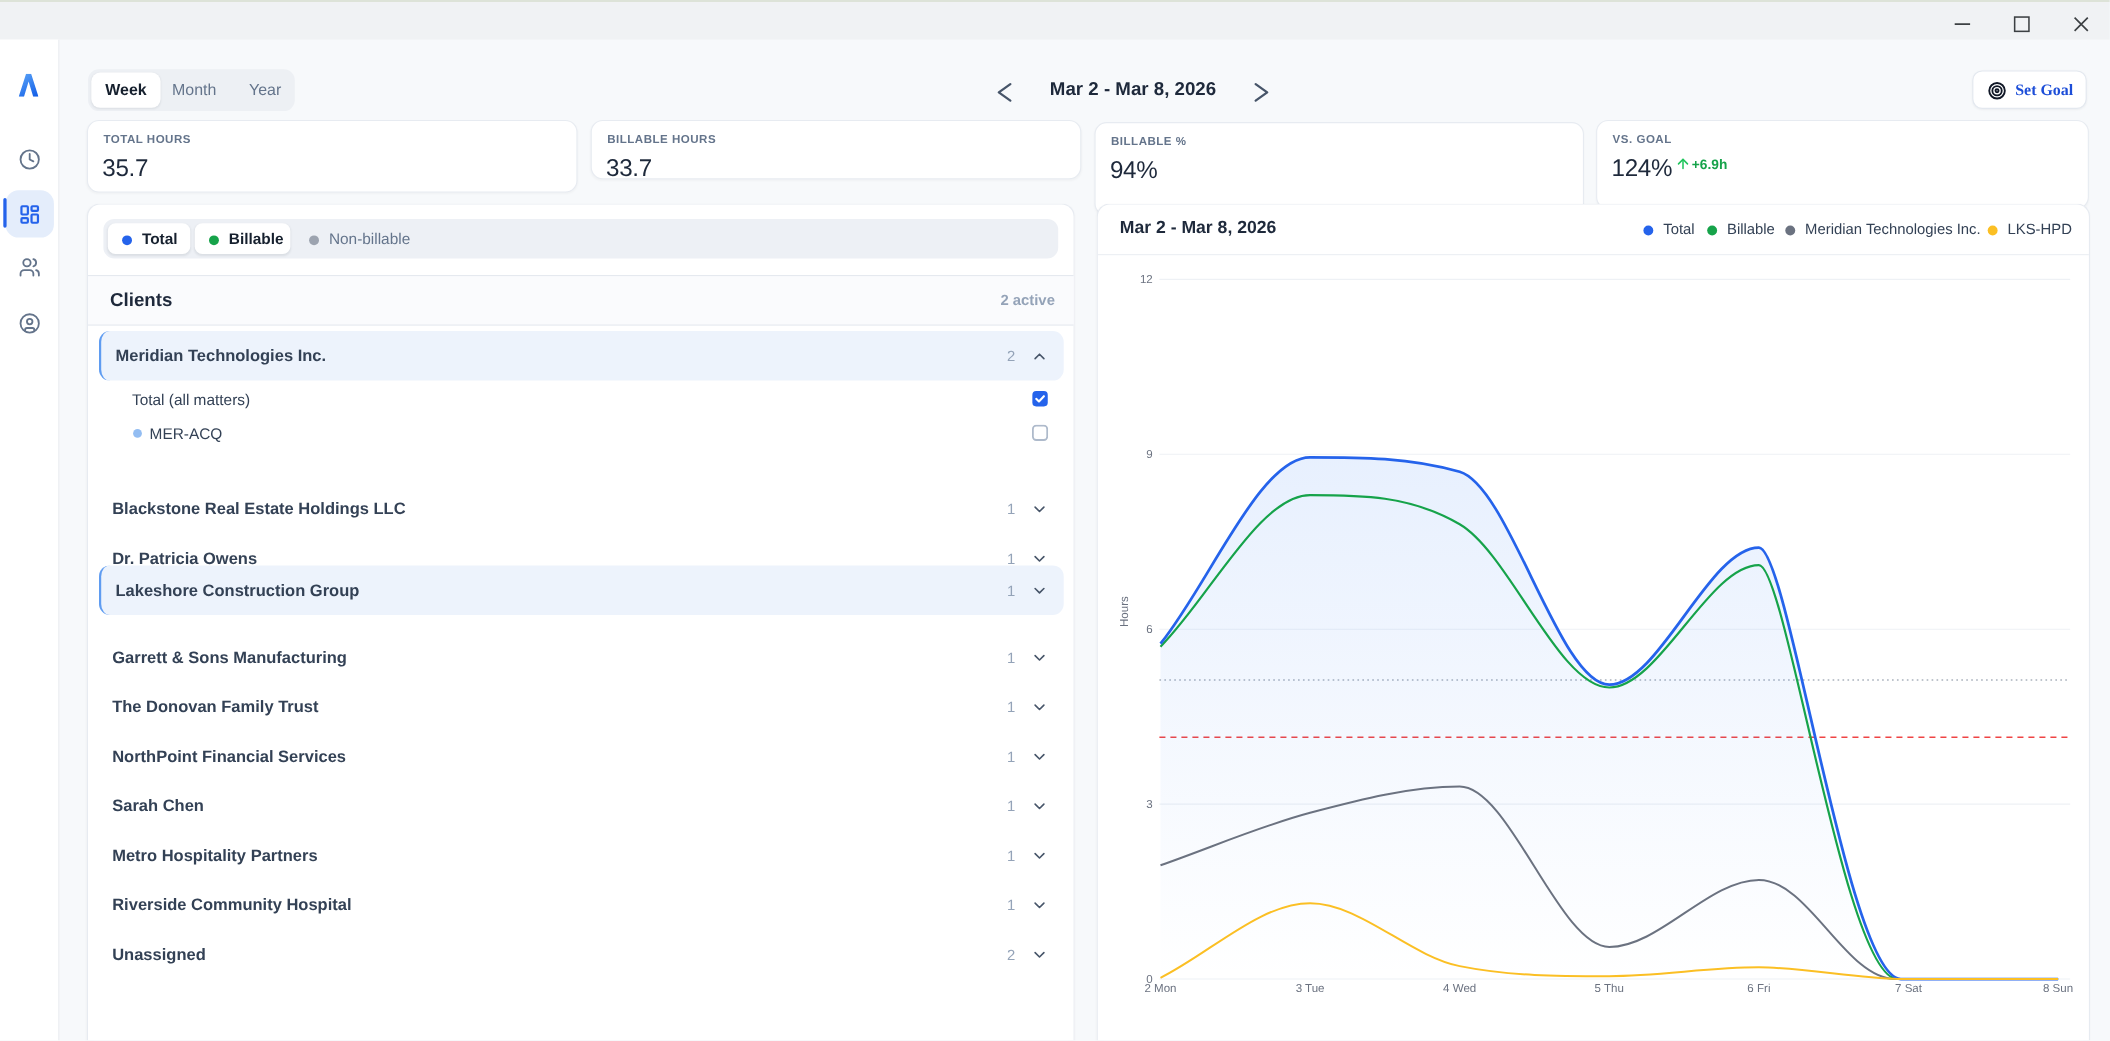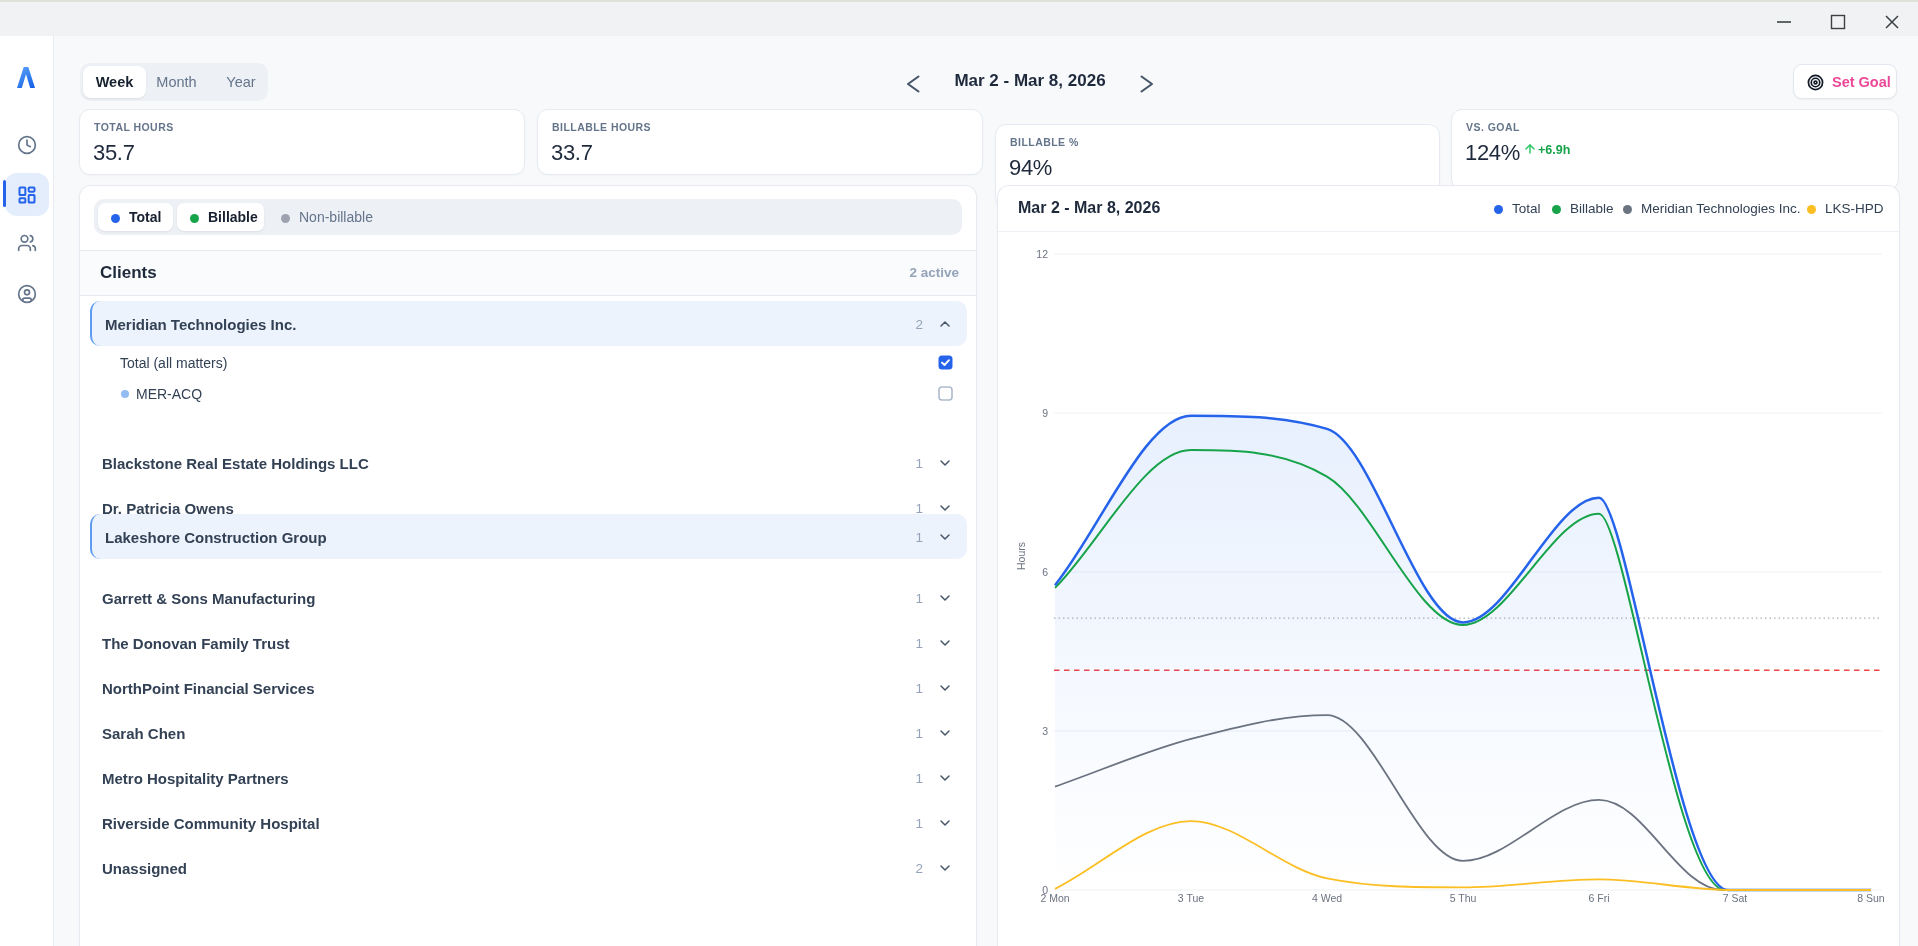--- a/index.html
+++ b/index.html
@@ -118,32 +118,32 @@
   <svg class="abs" style="left:1137px; top:75px;" width="20" height="18" viewBox="0 0 20 18" fill="none" stroke="#475569" stroke-width="2.1" stroke-linecap="round" stroke-linejoin="round">
     <path d="M4.5 1.5 L15 9 L4.5 16.5"></path>
   </svg>
 
   <div id="setgoal" class="card">
     <svg class="abs" style="left:13px; top:9px;" width="17" height="17" viewBox="0 0 24 24" fill="none" stroke="#111827" stroke-width="2.4" stroke-linecap="round" stroke-linejoin="round">
       <circle cx="12" cy="12" r="10"></circle>
       <circle cx="12" cy="12" r="6"></circle>
       <circle cx="12" cy="12" r="2"></circle>
     </svg>
-    <div class="abs" style="left:38px; top:9px; font-size:14.5px; font-weight:700; color:#ec4899;">Set Goal</div>
+    <div class="abs" style="left:38px; top:9px; font-size:14.5px; font-weight:700; color:#1d4ed8;font-family:Liberation Serif, serif;">Set Goal</div>
   </div>
 
   <div class="card" style="left:79px;  top:109px; width:446px; height:66px;">
     <div class="statlabel">TOTAL HOURS</div>
     <div class="statval">35.7</div>
   </div>
-  <div class="card" style="left:537px; top:109px; width:446px; height:66px;">
+  <div class="card" style="left:537px; top:109px; width:446px; height:54px;">
     <div class="statlabel">BILLABLE HOURS</div>
     <div class="statval">33.7</div>
   </div>
-  <div class="card" style="left:995px; top:124px; width:445px; height:85px;">
+  <div class="card" style="left:995px; top:111px; width:445px; height:85px;">
     <div class="statlabel">BILLABLE %</div>
     <div class="statval">94%</div>
   </div>
   <div class="card" style="left:1451px;top:109px; width:448px; height:81px;">
     <div class="statlabel">VS. GOAL</div>
     <div class="statval">124%</div>
     <svg class="abs" style="left:71px; top:32px;" width="14" height="14" viewBox="0 0 24 24" fill="none" stroke="#22c55e" stroke-width="2.4" stroke-linecap="round" stroke-linejoin="round">
       <path d="M12 19V5"></path>
       <path d="m5 12 7-7 7 7"></path>
     </svg>

